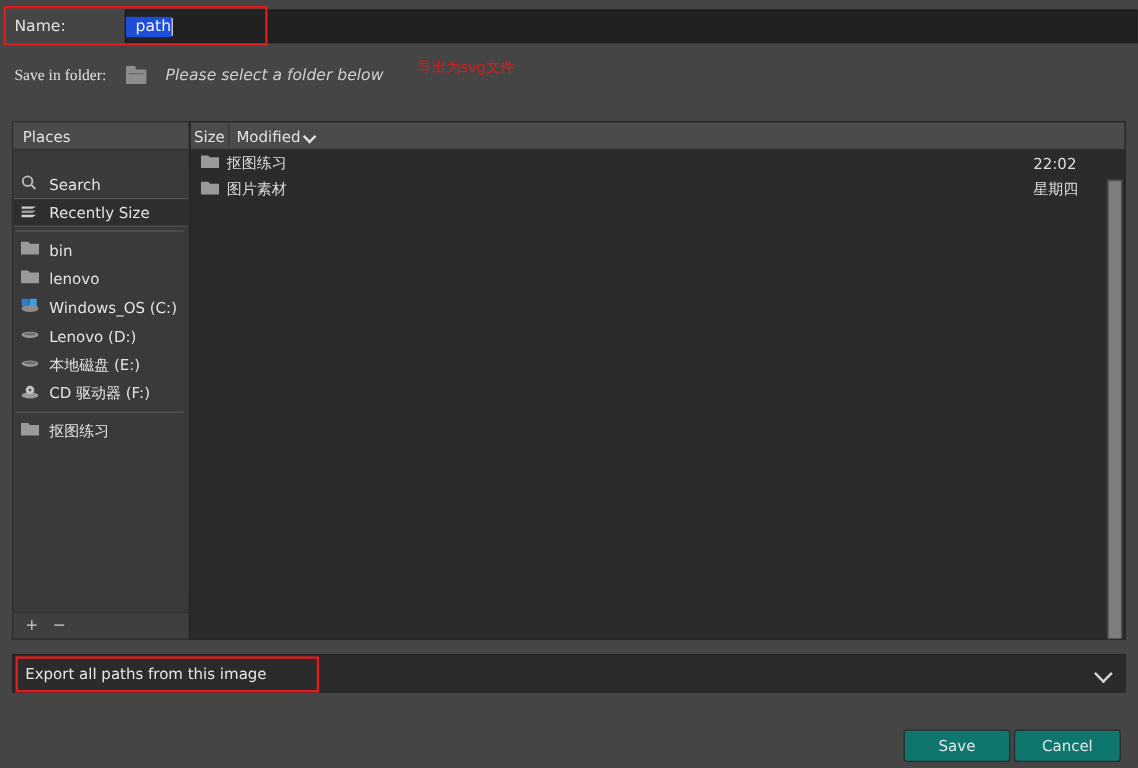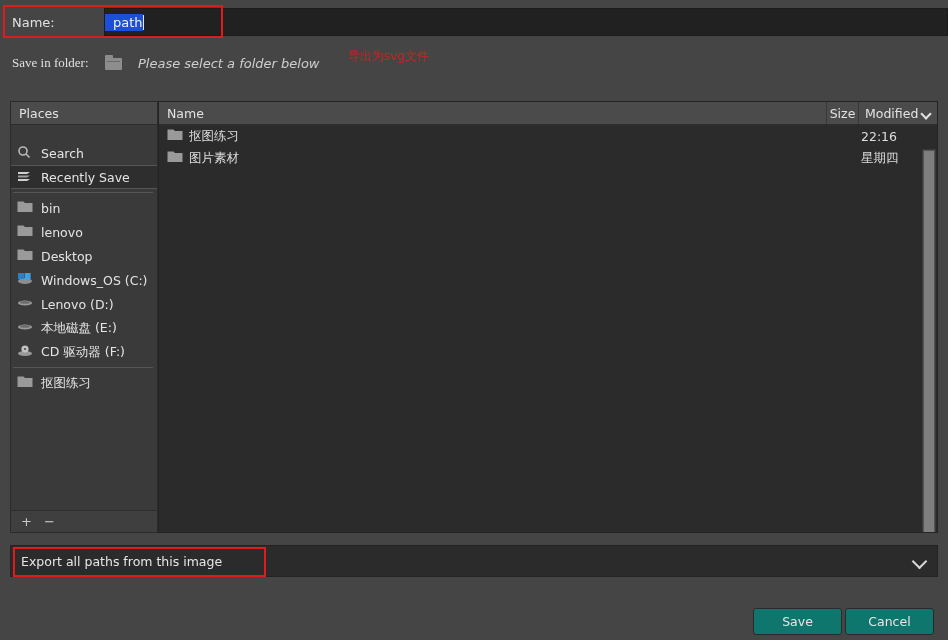--- a/index.html
+++ b/index.html
@@ -205,40 +205,34 @@
                 <line x1="9" y1="9" x2="12.5" y2="12.5" stroke="#b9b9b9" stroke-width="1.6"></line>
               </svg></span>
             <span>Search</span>
           </div>
           <div class="place-item selected">
             <span class="pi-icon"><svg width="14" height="14" viewBox="0 0 14 14">
                 <path d="M1 3 L13 3 L10 5 L1 5 Z" fill="#cfcfcf"></path>
                 <path d="M1 6.5 L13 6.5 L10 8.5 L1 8.5 Z" fill="#9e9e9e"></path>
                 <path d="M1 10 L13 10 L10 12 L1 12 Z" fill="#cfcfcf"></path>
               </svg></span>
-            <span>Recently Save</span>
+            <span>Recently Size</span>
           </div>
           <div class="place-sep"></div>
           <div class="place-item">
             <span class="pi-icon"><svg width="16" height="13" viewBox="0 0 16 13">
                 <path d="M0.5 1.5 h6 l1.4 1.6 H15.5 V12 H0.5 Z" fill="#9a9a9a"></path>
               </svg></span>
             <span>bin</span>
           </div>
           <div class="place-item">
             <span class="pi-icon"><svg width="16" height="13" viewBox="0 0 16 13">
                 <path d="M0.5 1.5 h6 l1.4 1.6 H15.5 V12 H0.5 Z" fill="#9a9a9a"></path>
               </svg></span>
             <span>lenovo</span>
-          </div>
-          <div class="place-item">
-            <span class="pi-icon"><svg width="16" height="13" viewBox="0 0 16 13">
-                <path d="M0.5 1.5 h6 l1.4 1.6 H15.5 V12 H0.5 Z" fill="#9a9a9a"></path>
-              </svg></span>
-            <span>Desktop</span>
           </div>
           <div class="place-item">
             <span class="pi-icon"><svg width="16" height="14" viewBox="0 0 16 14">
                 <ellipse cx="8" cy="9" rx="7" ry="3" fill="#8d8d8d"></ellipse>
                 <rect x="1" y="1" width="6" height="6" fill="#2f7fc4"></rect>
                 <rect x="7.6" y="1" width="6" height="6" fill="#3fa0e0"></rect>
               </svg></span>
             <span>Windows_OS (C:)</span>
           </div>
           <div class="place-item">
@@ -276,38 +270,37 @@
         <span class="pm-btn">−</span>
       </div>
     </div>
 
     <div class="splitter">
       <div class="grip"></div>
     </div>
 
     <div class="filelist">
       <div class="fl-head">
-        <div class="fl-col-name">Name</div>
         <div class="fl-col-size">Size</div>
         <div class="fl-col-mod">
           <span>Modified</span>
           <span class="chev"></span>
         </div>
       </div>
       <div class="fl-body">
         <div id="file-rows">
             <div class="fl-row">
               <div class="fr-name">
                 <span><svg width="16" height="13" viewBox="0 0 16 13">
                     <path d="M0.5 1.5 h6 l1.4 1.6 H15.5 V12 H0.5 Z" fill="#9a9a9a"></path>
                   </svg></span>
                 <span>抠图练习</span>
               </div>
               <div class="fr-size"></div>
-              <div class="fr-mod">22:16</div>
+              <div class="fr-mod">22:02</div>
             </div>
             <div class="fl-row">
               <div class="fr-name">
                 <span><svg width="16" height="13" viewBox="0 0 16 13">
                     <path d="M0.5 1.5 h6 l1.4 1.6 H15.5 V12 H0.5 Z" fill="#9a9a9a"></path>
                   </svg></span>
                 <span>图片素材</span>
               </div>
               <div class="fr-size"></div>
               <div class="fr-mod">星期四</div>

